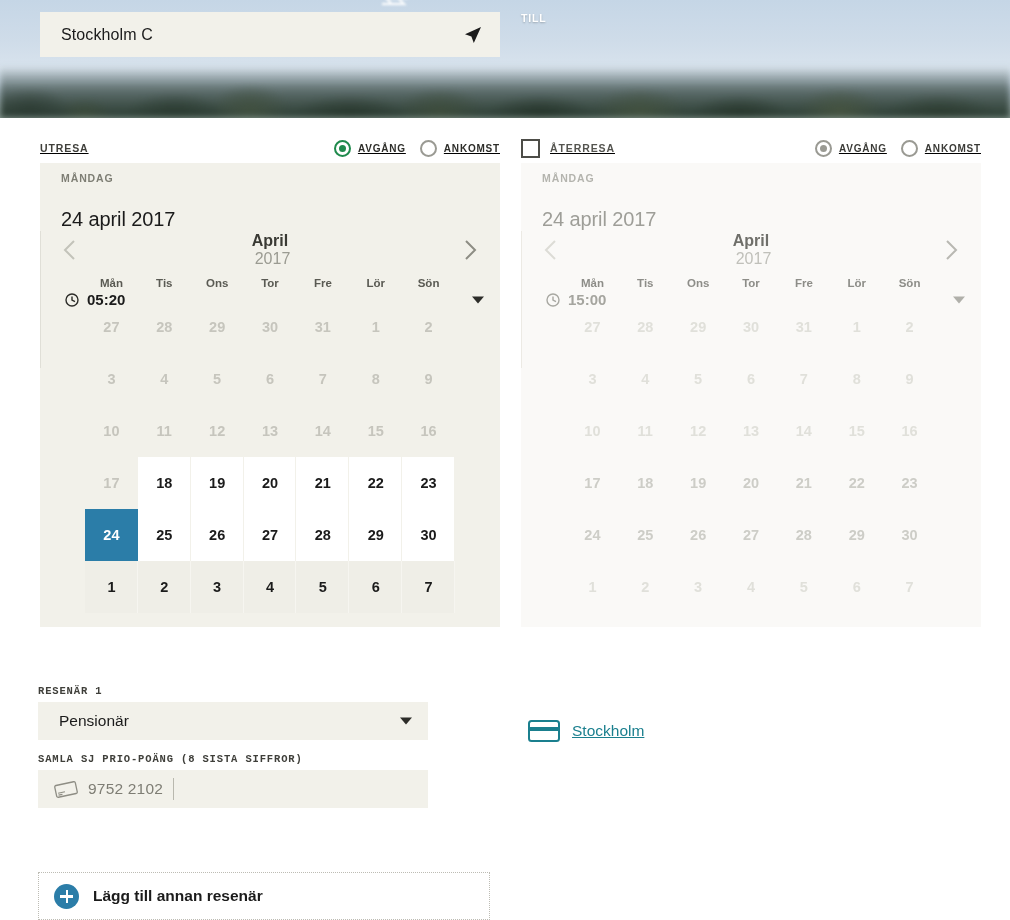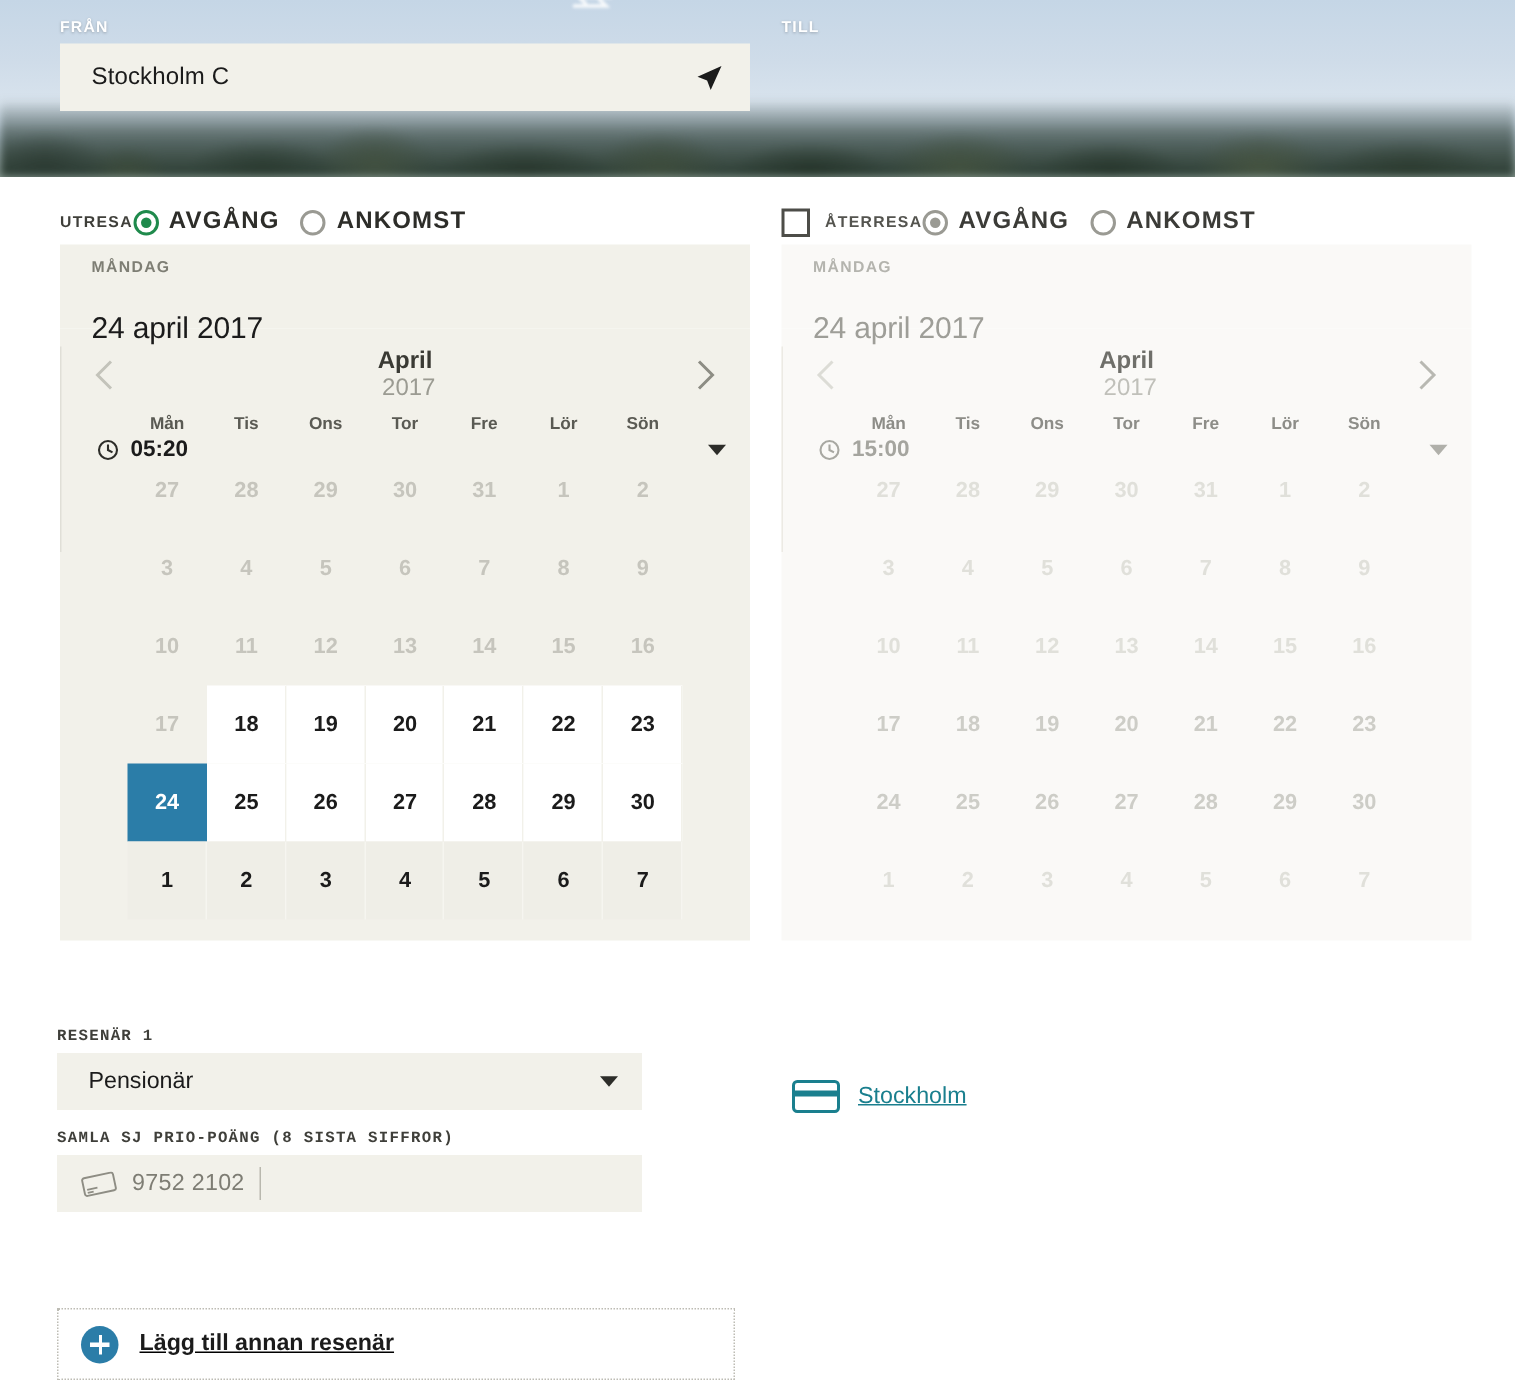--- a/index.html
+++ b/index.html
@@ -103,20 +103,22 @@
     width: 1010px;
   }
   .panel { position: absolute; top: 0; }
   .panel.out { left: 40px;  width: 460px; }
   .panel.ret { left: 521px; width: 460px; }
 
   .panel-head {
     height: 30px;
     display: flex;
     align-items: center;
+    justify-content: space-between;
+    text-decoration: underline;
   }
   .panel-head-left { display: flex; align-items: center; gap: 10px; }
   .panel-title {
     font-size: 10.5px;
     font-weight: bold;
     letter-spacing: .9px;
     color: #3f3f3a;
   }
   .panel.ret .panel-title { color: #54544f; }
 
@@ -142,21 +144,21 @@
     content: "";
     position: absolute;
     left: 3px; top: 3px;
     width: 7px; height: 7px;
     border-radius: 50%;
     background: #1f8a4c;
   }
   .radio.on.dim { border-color: #9a9a93; }
   .radio.on.dim::after { background: #9a9a93; }
   .radio-label {
-    font-size: 16px;
+    font-size: 10px;
     font-weight: bold;
     letter-spacing: .8px;
     color: #2d2d29;
   }
   .panel.ret .radio-label { color: #3b3b37; }
 
   
   .datetime-bar {
     display: flex;
     height: 56px;
@@ -371,21 +373,20 @@
     position: absolute;
     left: 38px; top: 872px;
     width: 452px;
     height: 48px;
     border: 1px dotted #bdbcb4;
     background: #ffffff;
     display: flex;
     align-items: center;
     padding-left: 15px;
     gap: 14px;
-    text-decoration: underline;
   }
   .plus-circle {
     width: 25px; height: 25px;
     border-radius: 50%;
     background: #2b7da8;
     position: relative;
     flex: 0 0 auto;
   }
   .plus-circle::before, .plus-circle::after {
     content: "";
@@ -406,21 +407,20 @@
 <div class="hero">
   <div class="hero-sky"></div>
   <div class="hero-trees"></div>
   <svg class="hero-cut-icon" viewBox="0 0 34 18">
     <path d="M4 12 h22 l-5 -5 M30 6 h-22 l5 5" stroke="currentColor" stroke-width="2.4" fill="none"></path>
   </svg>
 </div>
 
 <div class="station-row">
   <div class="station-block from">
-    <div class="station-label">FRÅN</div>
     <div class="station-input">
       <span class="station-value">Stockholm C</span>
       <svg class="locate-icon" viewBox="0 0 18 18">
         <path d="M17 1 L1 8.2 L7.4 10.6 L9.8 17 Z" fill="currentColor"></path>
       </svg>
     </div>
   </div>
   <div class="station-block to">
     <div class="station-label">TILL</div>
   </div>

